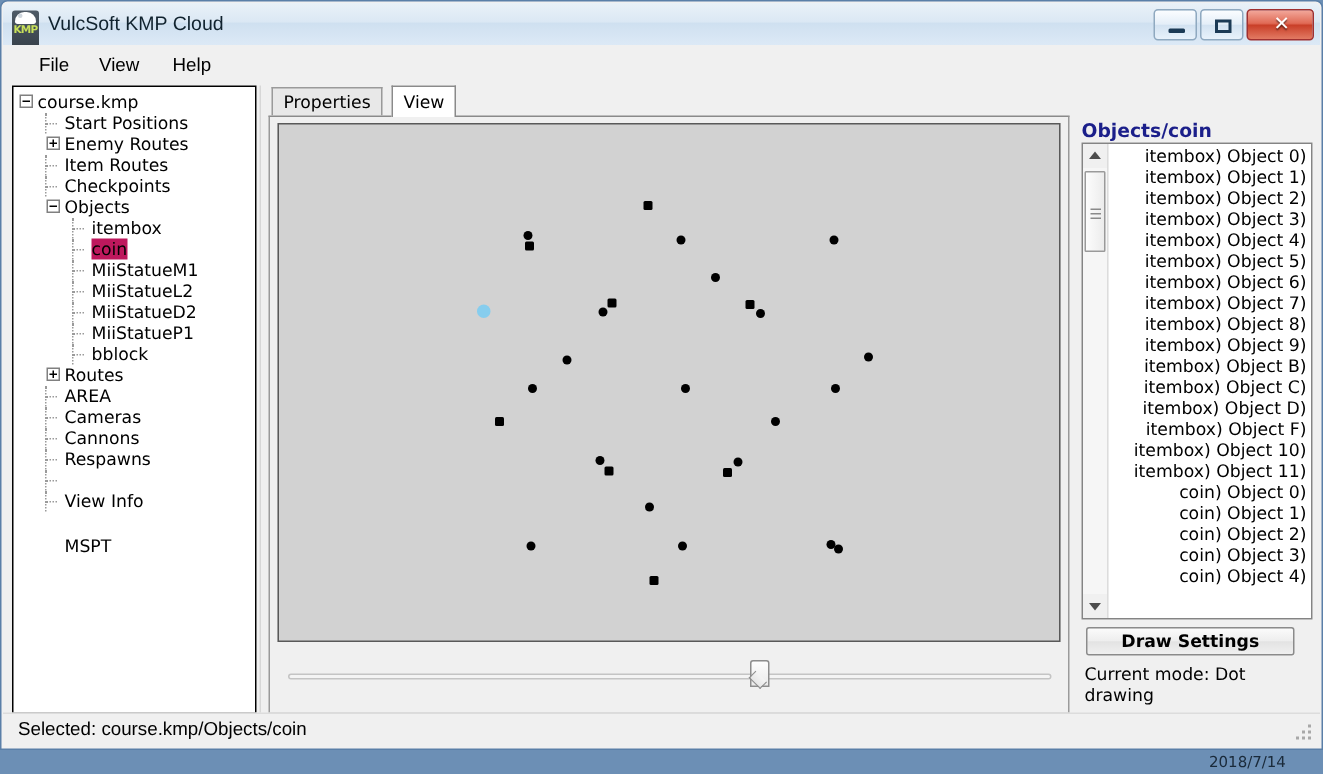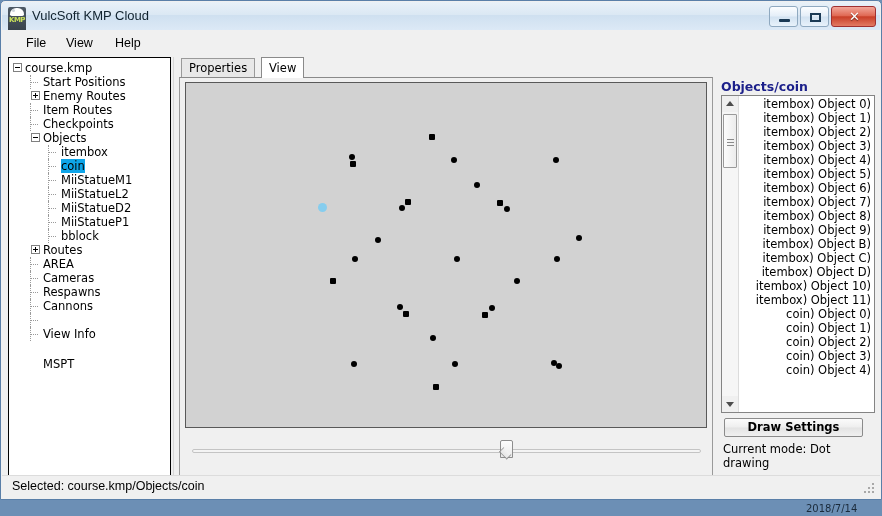--- a/index.html
+++ b/index.html
@@ -75,21 +75,21 @@
     position:absolute;left:7px;top:56px;width:163px;height:419px;
     background:#fff;border:1px solid #000000;box-sizing:border-box;
     overflow:hidden;
   }
   .tree{position:absolute;left:0;top:3px;width:163px;}
   .tnode{
     position:relative;height:14px;line-height:14px;font-size:11.5px;color:#000;
     white-space:nowrap;font-family:"DejaVu Sans",sans-serif;
   }
   .tnode .lbl{position:absolute;height:14px;line-height:14px;}
-  .tnode .lbl.sel{background:#0ea5e9;}
+  .tnode .lbl.sel{background:#be185d;}
   .tog{
     position:absolute;width:9px;height:9px;top:2px;
     border:1px solid #808080;background:#fff;box-sizing:border-box;
   }
   .tog:before{content:"";position:absolute;left:1px;top:3px;width:5px;height:1px;background:#000;}
   .tog.plus:after{content:"";position:absolute;left:3px;top:1px;width:1px;height:5px;background:#000;}
   .dashv{position:absolute;width:1px;border-left:1px dotted #9a9a9a;}
   .dashh{position:absolute;height:1px;border-top:1px dotted #9a9a9a;}
 
   .splitter{position:absolute;left:172px;top:56px;width:4px;height:419px;background:#f0f0f0;}
@@ -296,26 +296,26 @@
           <span class="lbl" style="left: 34px;">AREA</span>
         </div>
         <div class="tnode">
           <div class="dashh" style="left: 21px; top: 7px; width: 8px;"></div>
           <div class="dashv" style="left: 21px; top: 0px; height: 14px;"></div>
           <span class="lbl" style="left: 34px;">Cameras</span>
         </div>
         <div class="tnode">
           <div class="dashh" style="left: 21px; top: 7px; width: 8px;"></div>
           <div class="dashv" style="left: 21px; top: 0px; height: 14px;"></div>
+          <span class="lbl" style="left: 34px;">Cannons</span>
+        </div>
+        <div class="tnode">
+          <div class="dashh" style="left: 21px; top: 7px; width: 8px;"></div>
+          <div class="dashv" style="left: 21px; top: 0px; height: 14px;"></div>
           <span class="lbl" style="left: 34px;">Respawns</span>
-        </div>
-        <div class="tnode">
-          <div class="dashh" style="left: 21px; top: 7px; width: 8px;"></div>
-          <div class="dashv" style="left: 21px; top: 0px; height: 14px;"></div>
-          <span class="lbl" style="left: 34px;">Cannons</span>
         </div>
         <div class="tnode">
           <div class="dashh" style="left: 21px; top: 7px; width: 8px;"></div>
           <div class="dashv" style="left: 21px; top: 0px; height: 14px;"></div>
           <span class="lbl" style="left: 34px; margin-top: 44px;">MSPT</span>
         </div>
         <div class="tnode">
           <div class="dashh" style="left: 21px; top: 7px; width: 8px;"></div>
           <div class="dashv" style="left: 21px; top: 0px; height: 14px;"></div>
           <span class="lbl" style="left: 34px;">View Info</span>
@@ -384,20 +384,21 @@
           <div class="oitem">itembox) Object 3)</div>
           <div class="oitem">itembox) Object 4)</div>
           <div class="oitem">itembox) Object 5)</div>
           <div class="oitem">itembox) Object 6)</div>
           <div class="oitem">itembox) Object 7)</div>
           <div class="oitem">itembox) Object 8)</div>
           <div class="oitem">itembox) Object 9)</div>
           <div class="oitem">itembox) Object B)</div>
           <div class="oitem">itembox) Object C)</div>
           <div class="oitem">itembox) Object D)</div>
+          <div class="oitem">itembox) Object F)</div>
           <div class="oitem">itembox) Object 10)</div>
           <div class="oitem">itembox) Object 11)</div>
           <div class="oitem">coin) Object 0)</div>
           <div class="oitem">coin) Object 1)</div>
           <div class="oitem">coin) Object 2)</div>
           <div class="oitem">coin) Object 3)</div>
           <div class="oitem">coin) Object 4)</div>
         </div>
     </div>
     <div class="drawbtn">Draw Settings</div>

